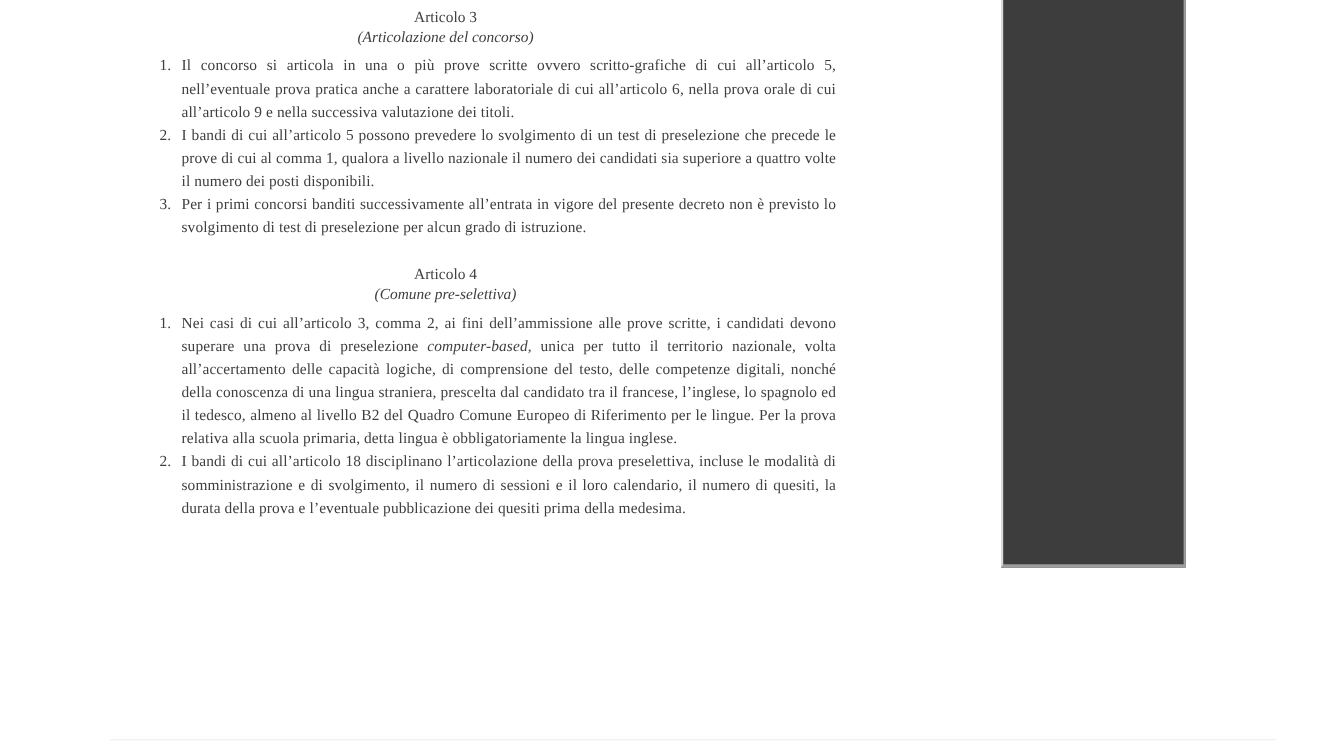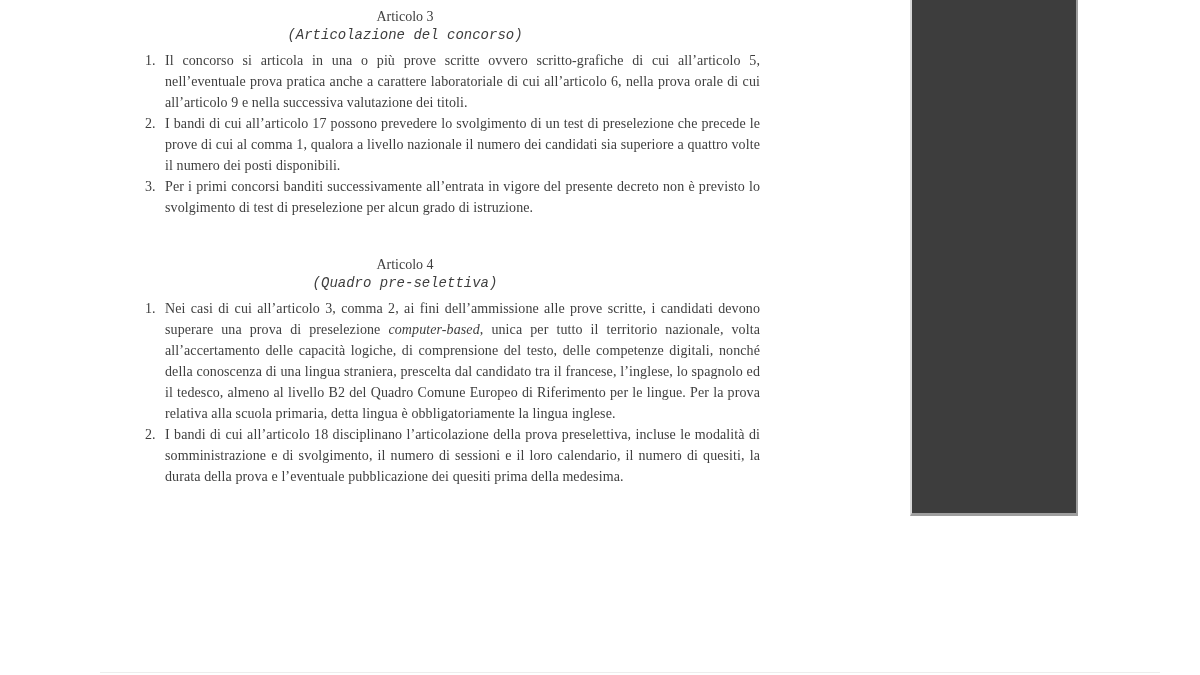--- a/index.html
+++ b/index.html
@@ -31,24 +31,23 @@
     text-align: center;
     font-size: 14px;
     line-height: 18px;
   }
   .art-subtitle {
     text-align: center;
     font-style: italic;
     font-size: 14px;
     line-height: 18px;
     margin-bottom: 6px;
-    font-family: Liberation Mono, monospace;
   }
   .art + .art {
-    margin-top: 38px;
+    margin-top: 24px;
   }
   .items {
     margin-left: 95px;
   }
   .item {
     display: flex;
     font-size: 14px;
     line-height: 21px;
   }
   .item .num {
@@ -103,32 +102,32 @@
     <section class="art">
       <div class="art-title">Articolo 3</div>
       <div class="art-subtitle">(Articolazione del concorso)</div>
       <div class="items">
         <div class="item">
           <span class="num">1.</span>
           <span class="txt">Il concorso si articola in una o più prove scritte ovvero scritto-grafiche di cui all’articolo 5, nell’eventuale prova pratica anche a carattere laboratoriale di cui all’articolo 6, nella prova orale di cui all’articolo 9 e nella successiva valutazione dei titoli.</span>
         </div>
         <div class="item">
           <span class="num">2.</span>
-          <span class="txt">I bandi di cui all’articolo 17 possono prevedere lo svolgimento di un test di preselezione che precede le prove di cui al comma 1, qualora a livello nazionale il numero dei candidati sia superiore a quattro volte il numero dei posti disponibili.</span>
+          <span class="txt">I bandi di cui all’articolo 5 possono prevedere lo svolgimento di un test di preselezione che precede le prove di cui al comma 1, qualora a livello nazionale il numero dei candidati sia superiore a quattro volte il numero dei posti disponibili.</span>
         </div>
         <div class="item">
           <span class="num">3.</span>
           <span class="txt">Per i primi concorsi banditi successivamente all’entrata in vigore del presente decreto non è previsto lo svolgimento di test di preselezione per alcun grado di istruzione.</span>
         </div>
       </div>
     </section>
 
     <section class="art">
       <div class="art-title">Articolo 4</div>
-      <div class="art-subtitle">(Quadro pre-selettiva)</div>
+      <div class="art-subtitle">(Comune pre-selettiva)</div>
       <div class="items">
         <div class="item">
           <span class="num">1.</span>
           <span class="txt">Nei casi di cui all’articolo 3, comma 2, ai fini dell’ammissione alle prove scritte, i candidati devono superare una prova di preselezione <i>computer-based</i>, unica per tutto il territorio nazionale, volta all’accertamento delle capacità logiche, di comprensione del testo, delle competenze digitali, nonché della conoscenza di una lingua straniera, prescelta dal candidato tra il francese, l’inglese, lo spagnolo ed il tedesco, almeno al livello B2 del Quadro Comune Europeo di Riferimento per le lingue. Per la prova relativa alla scuola primaria, detta lingua è obbligatoriamente la lingua inglese.</span>
         </div>
         <div class="item">
           <span class="num">2.</span>
           <span class="txt">I bandi di cui all’articolo 18 disciplinano l’articolazione della prova preselettiva, incluse le modalità di somministrazione e di svolgimento, il numero di sessioni e il loro calendario, il numero di quesiti, la durata della prova e l’eventuale pubblicazione dei quesiti prima della medesima.</span>
         </div>
       </div>

